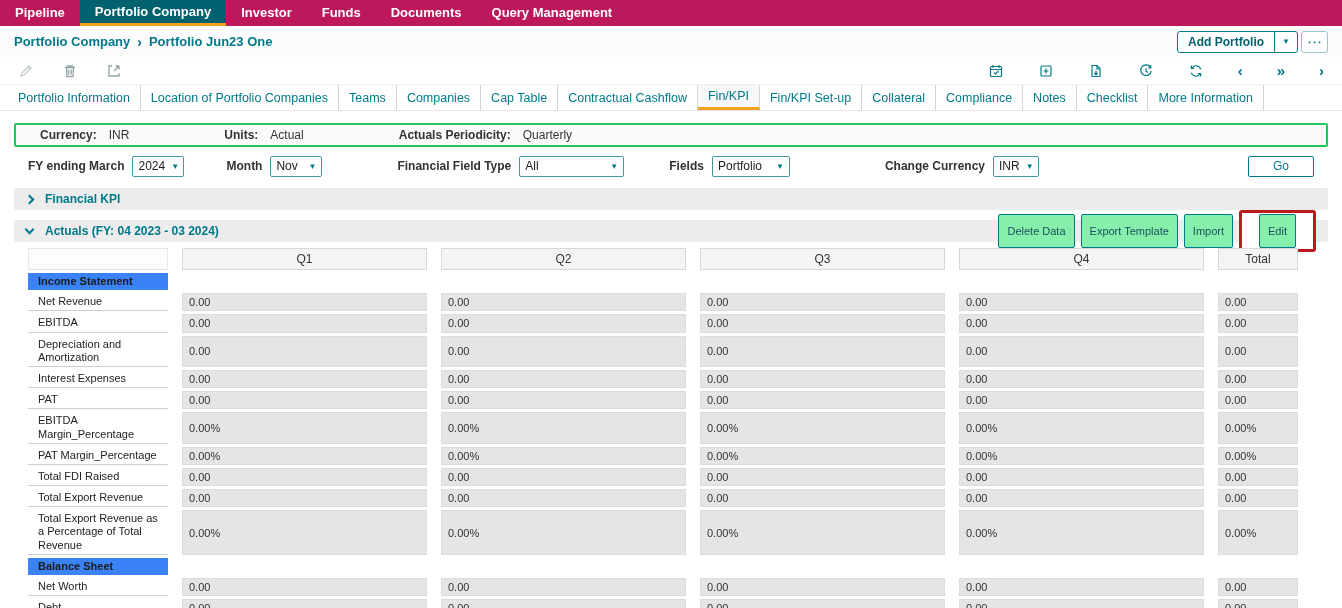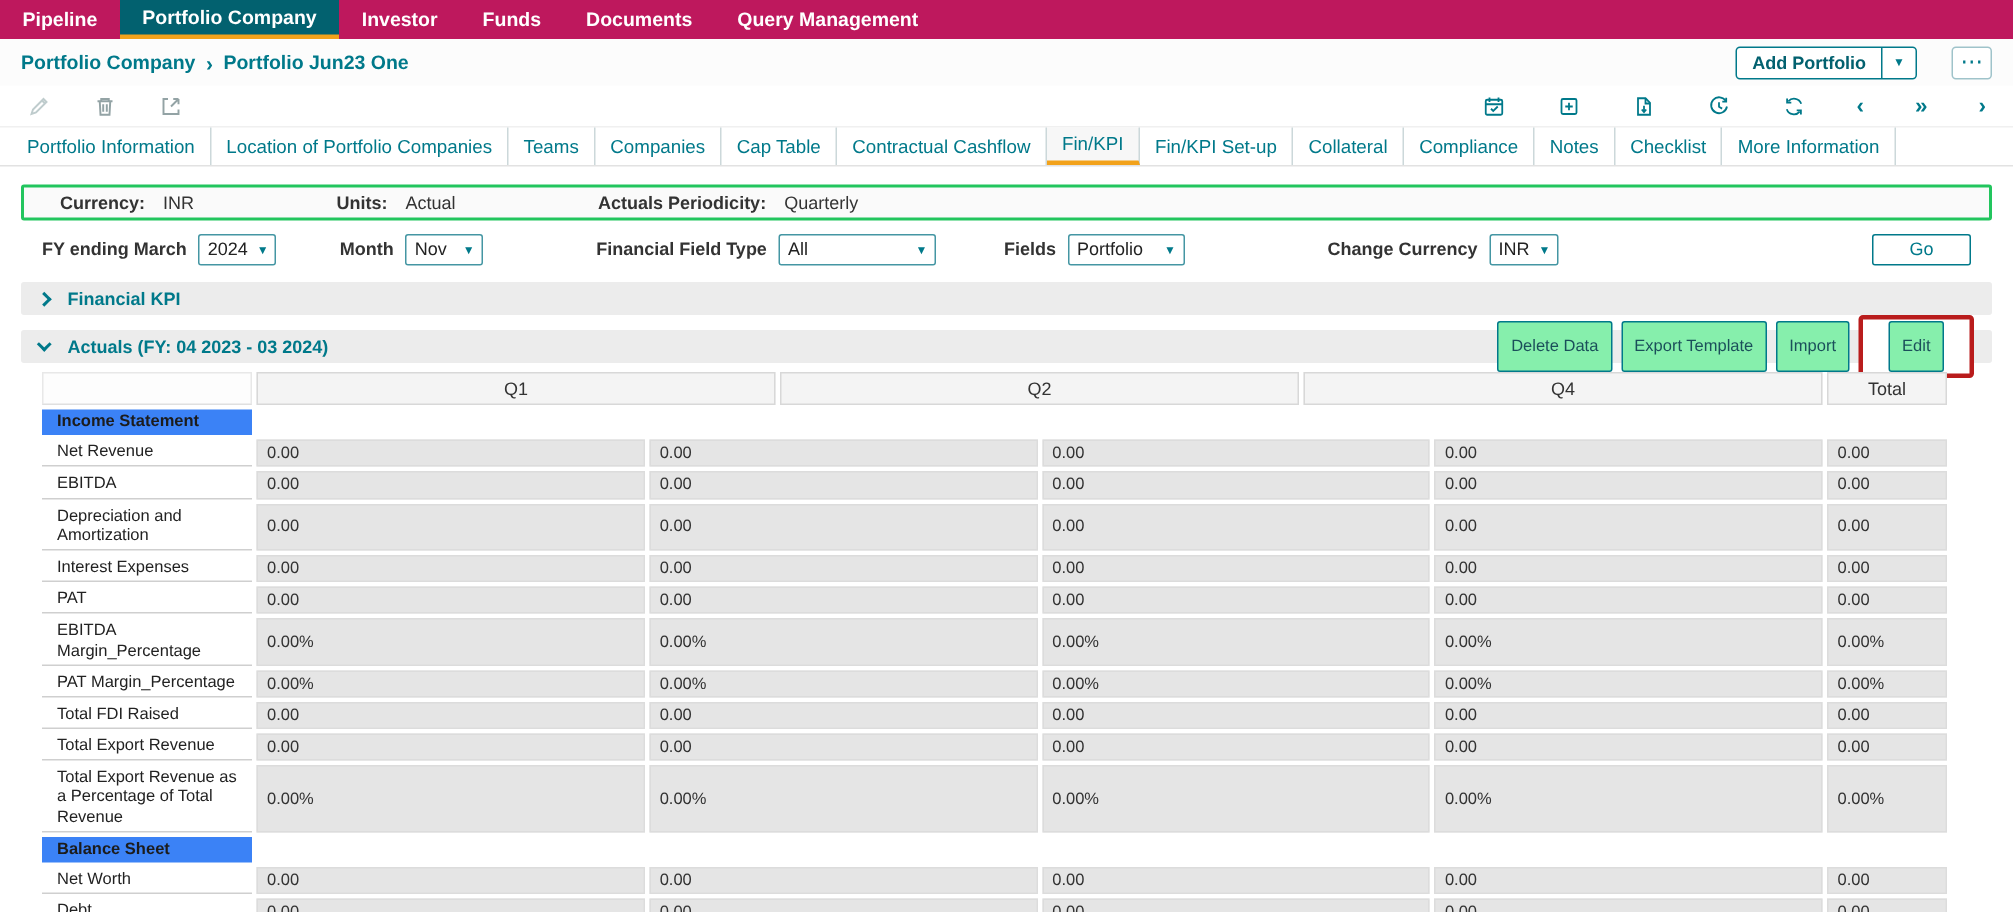--- a/index.html
+++ b/index.html
@@ -8,21 +8,21 @@
 
   
   .topnav{display:flex;height:26px;background:#be185d;color:#fff;font-size:13px;font-weight:bold;align-items:stretch}
   .nav-item{padding:0 15px;line-height:26px;cursor:pointer;white-space:nowrap}
   .nav-item.active{background:#02616f;border-bottom:3px solid #f2a21b;line-height:23px}
 
   
   .crumb-row{display:flex;align-items:center;height:31px;padding:0 14px;background:#fcfcfc}
   .crumb{color:#00798a;font-weight:bold;font-size:13px;cursor:pointer}
   .crumb-sep{color:#00798a;margin:0 7px;font-size:14px;font-weight:bold}
-  .crumb-actions{margin-left:auto;display:flex;align-items:center;gap:23px}
+  .crumb-actions{margin-left:auto;display:flex;align-items:center;gap:3px}
   .addp{display:flex;border:1px solid #00798a;border-radius:3px;overflow:hidden;background:#fff;height:22px}
   .addp-main{padding:0 10px;color:#02616f;font-weight:bold;font-size:12px;cursor:pointer;display:flex;align-items:center}
   .addp-caret{padding:0 7px;border-left:1px solid #00798a;color:#00798a;font-size:8px;display:flex;align-items:center;cursor:pointer}
   .more-btn{border:1px solid #9fc3ca;border-radius:3px;color:#00798a;background:#fff;width:27px;height:22px;
     font-size:15px;line-height:1;cursor:pointer;font-family:inherit}
 
   
   .toolbar{display:flex;align-items:center;height:28px;padding:0 18px;border-bottom:1px solid #f0f0f0}
   .tool-left{display:flex;gap:28px;align-items:center}
   .tool-right{margin-left:auto;display:flex;gap:34px;align-items:center;color:#00798a}
@@ -63,21 +63,21 @@
     margin-right:12px}
   .chev-r{transform:rotate(-45deg)}
   .chev-d{transform:rotate(45deg);margin-top:-4px}
   .actuals-btns{margin-left:auto;display:flex;align-items:center;gap:6px}
   .sec-btn{border:1px solid #00798a;background:#86efac;color:#1b4f5a;font-size:11px;height:34px;padding:0 8px;
     border-radius:2px;cursor:pointer;font-family:inherit;white-space:nowrap}
   .hl-box{border:3px solid #b91c1c;border-radius:3px;padding:1px 17px;display:inline-flex;background:#fff}
 
   
   .fintable{margin:6px 0 0 14px;padding-right:30px;font-size:11px}
-  .t-row{display:flex;gap:3px;align-items:stretch;margin-bottom:3px}
+  .t-row{display:flex;gap:14px;align-items:stretch;margin-bottom:3px}
   .t-labelcell{width:140px;flex:0 0 140px;padding:2px 4px 2px 10px;border-bottom:1px solid #cfcfcf;
     display:flex;align-items:center;line-height:1.2;color:#222}
   .t-cell{flex:1 1 0;display:flex;align-items:center;min-height:17px}
   .t-total{flex:0 0 80px}
   .t-val{border:1px solid #dcdcdc;background:#e5e5e5;padding:2px 6px;color:#333}
   .t-headcell{background:#f4f4f4;border:1px solid #d8d8d8;justify-content:center;font-size:12px;color:#333;padding:3px}
   .t-corner{background:#fdfdfd;border:1px solid #e8e8e8;border-bottom:1px solid #e0e0e0}
   .t-sec .t-labelcell{background:#3b82f6;font-weight:bold;border-bottom:none;color:#1c1c1c}
   .t-blank{border:none;background:transparent}
 </style>
@@ -254,20 +254,21 @@
           <button class="sec-btn">Edit</button>
         </span>
       </div>
   </div>
 
   <div class="fintable">
       <div class="t-row t-head">
         <div class="t-labelcell t-headcell t-corner"></div>
         <div class="t-cell t-headcell">Q1</div>
         <div class="t-cell t-headcell">Q2</div>
+        <div class="t-cell t-headcell">Q3</div>
         <div class="t-cell t-headcell">Q4</div>
         <div class="t-cell t-headcell t-total">Total</div>
       </div>
       <div class="t-row t-sec">
         <div class="t-labelcell">Income Statement</div>
         <div class="t-cell t-blank"></div>
         <div class="t-cell t-blank"></div>
         <div class="t-cell t-blank"></div>
         <div class="t-cell t-blank"></div>
         <div class="t-cell t-blank t-total"></div>

